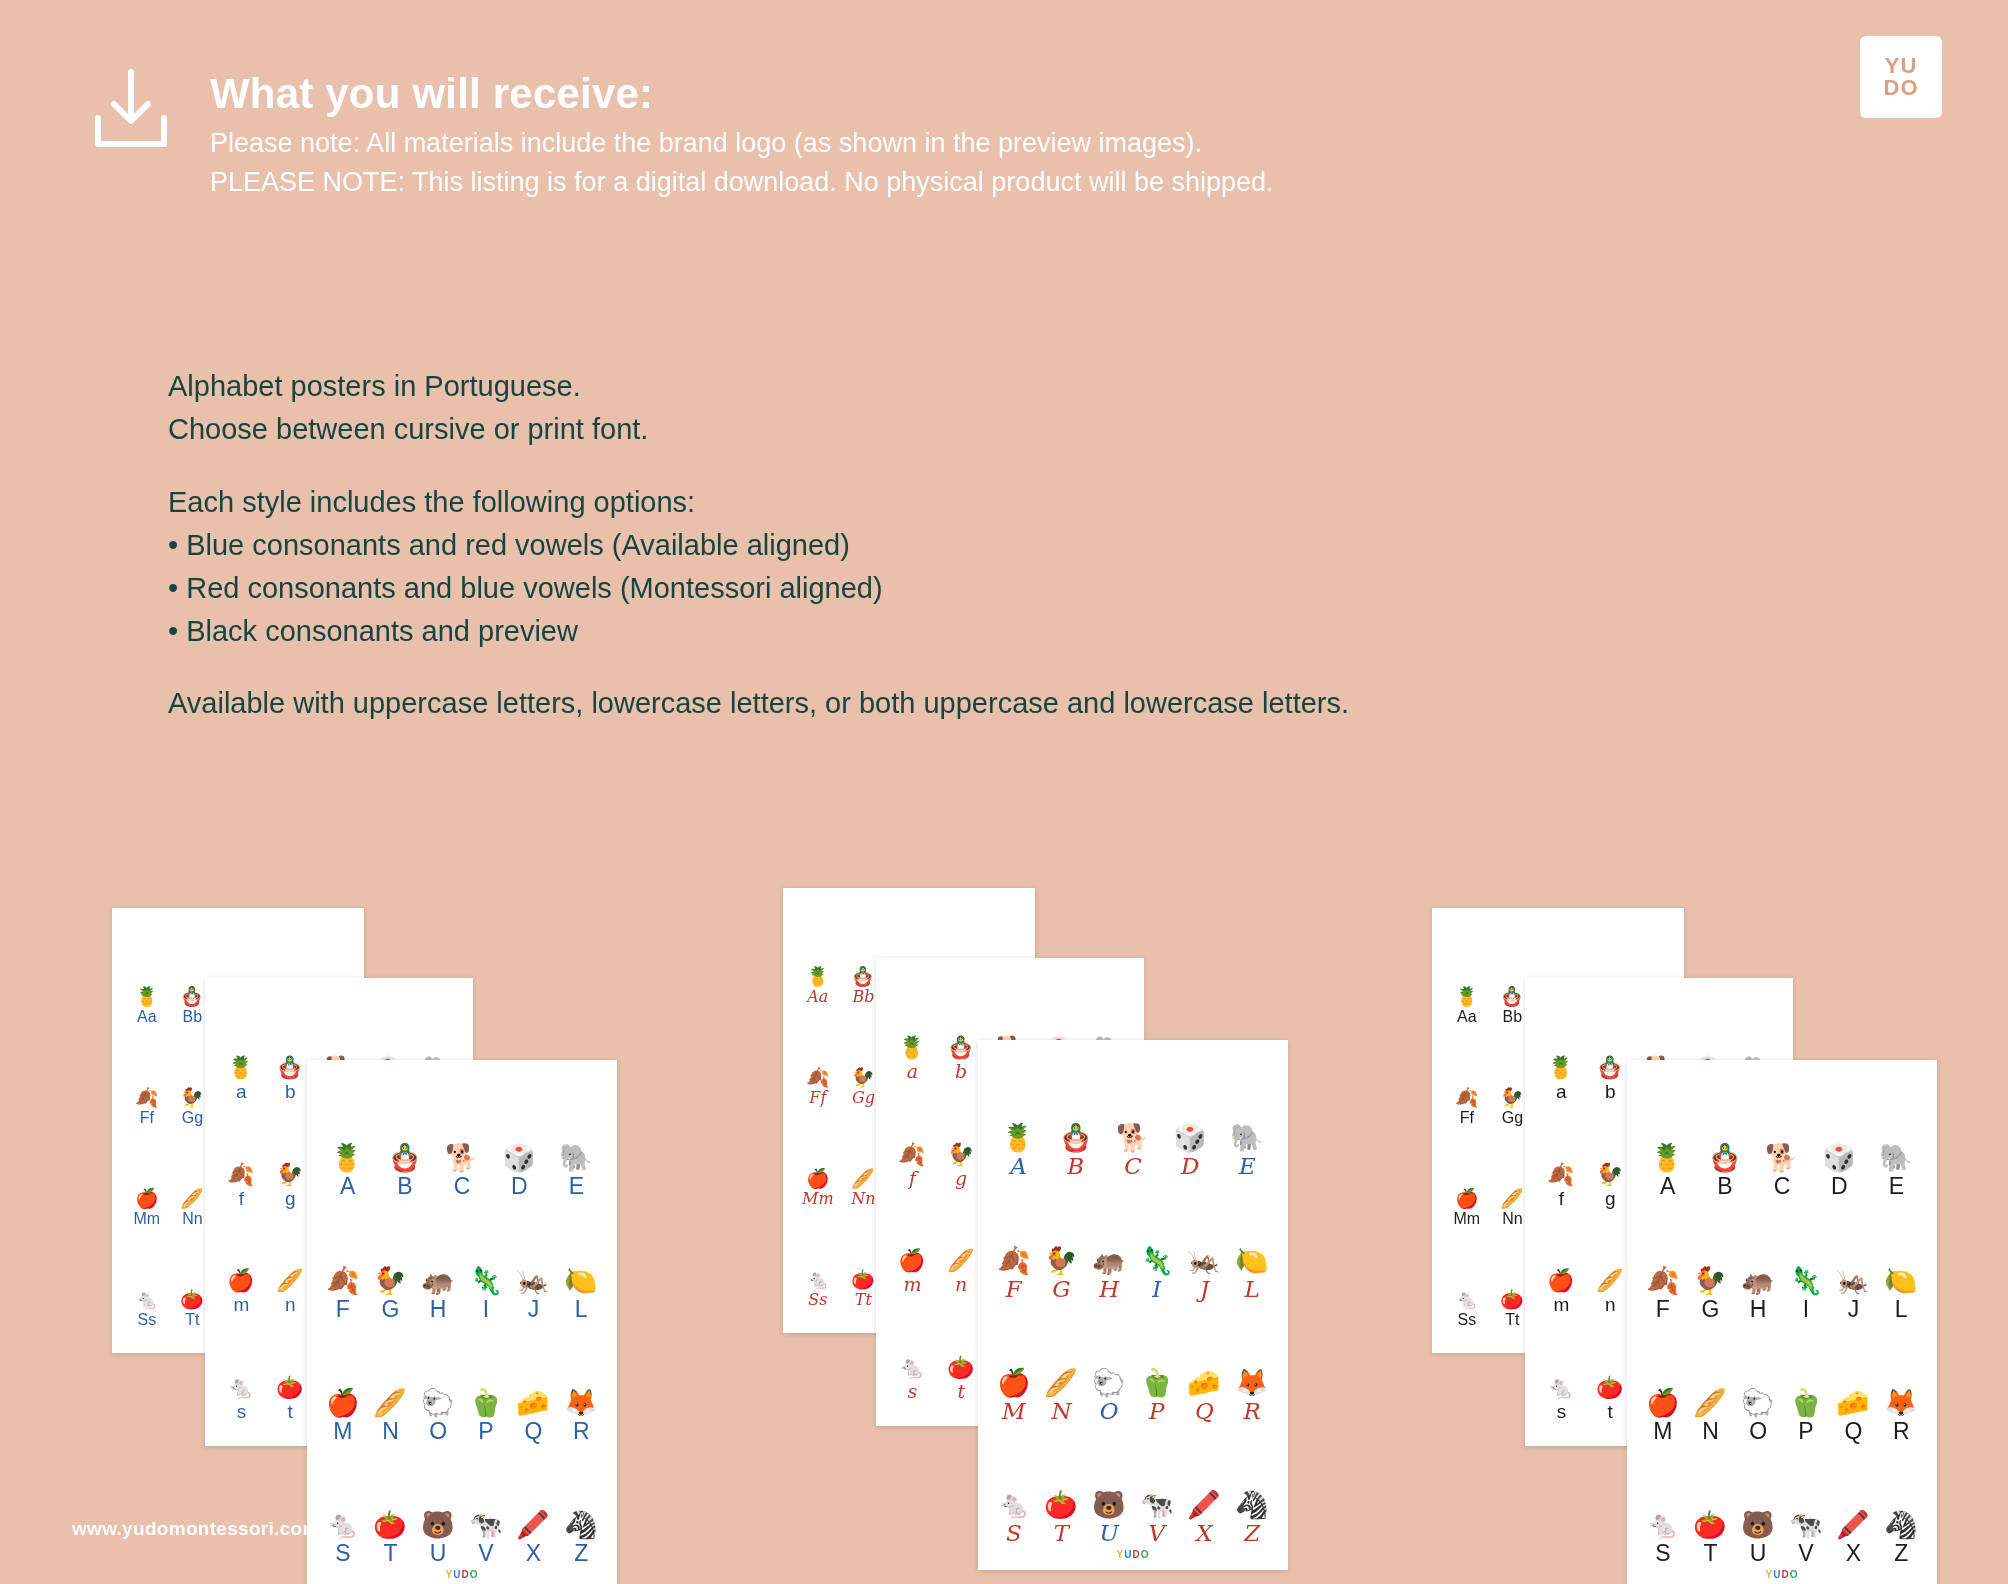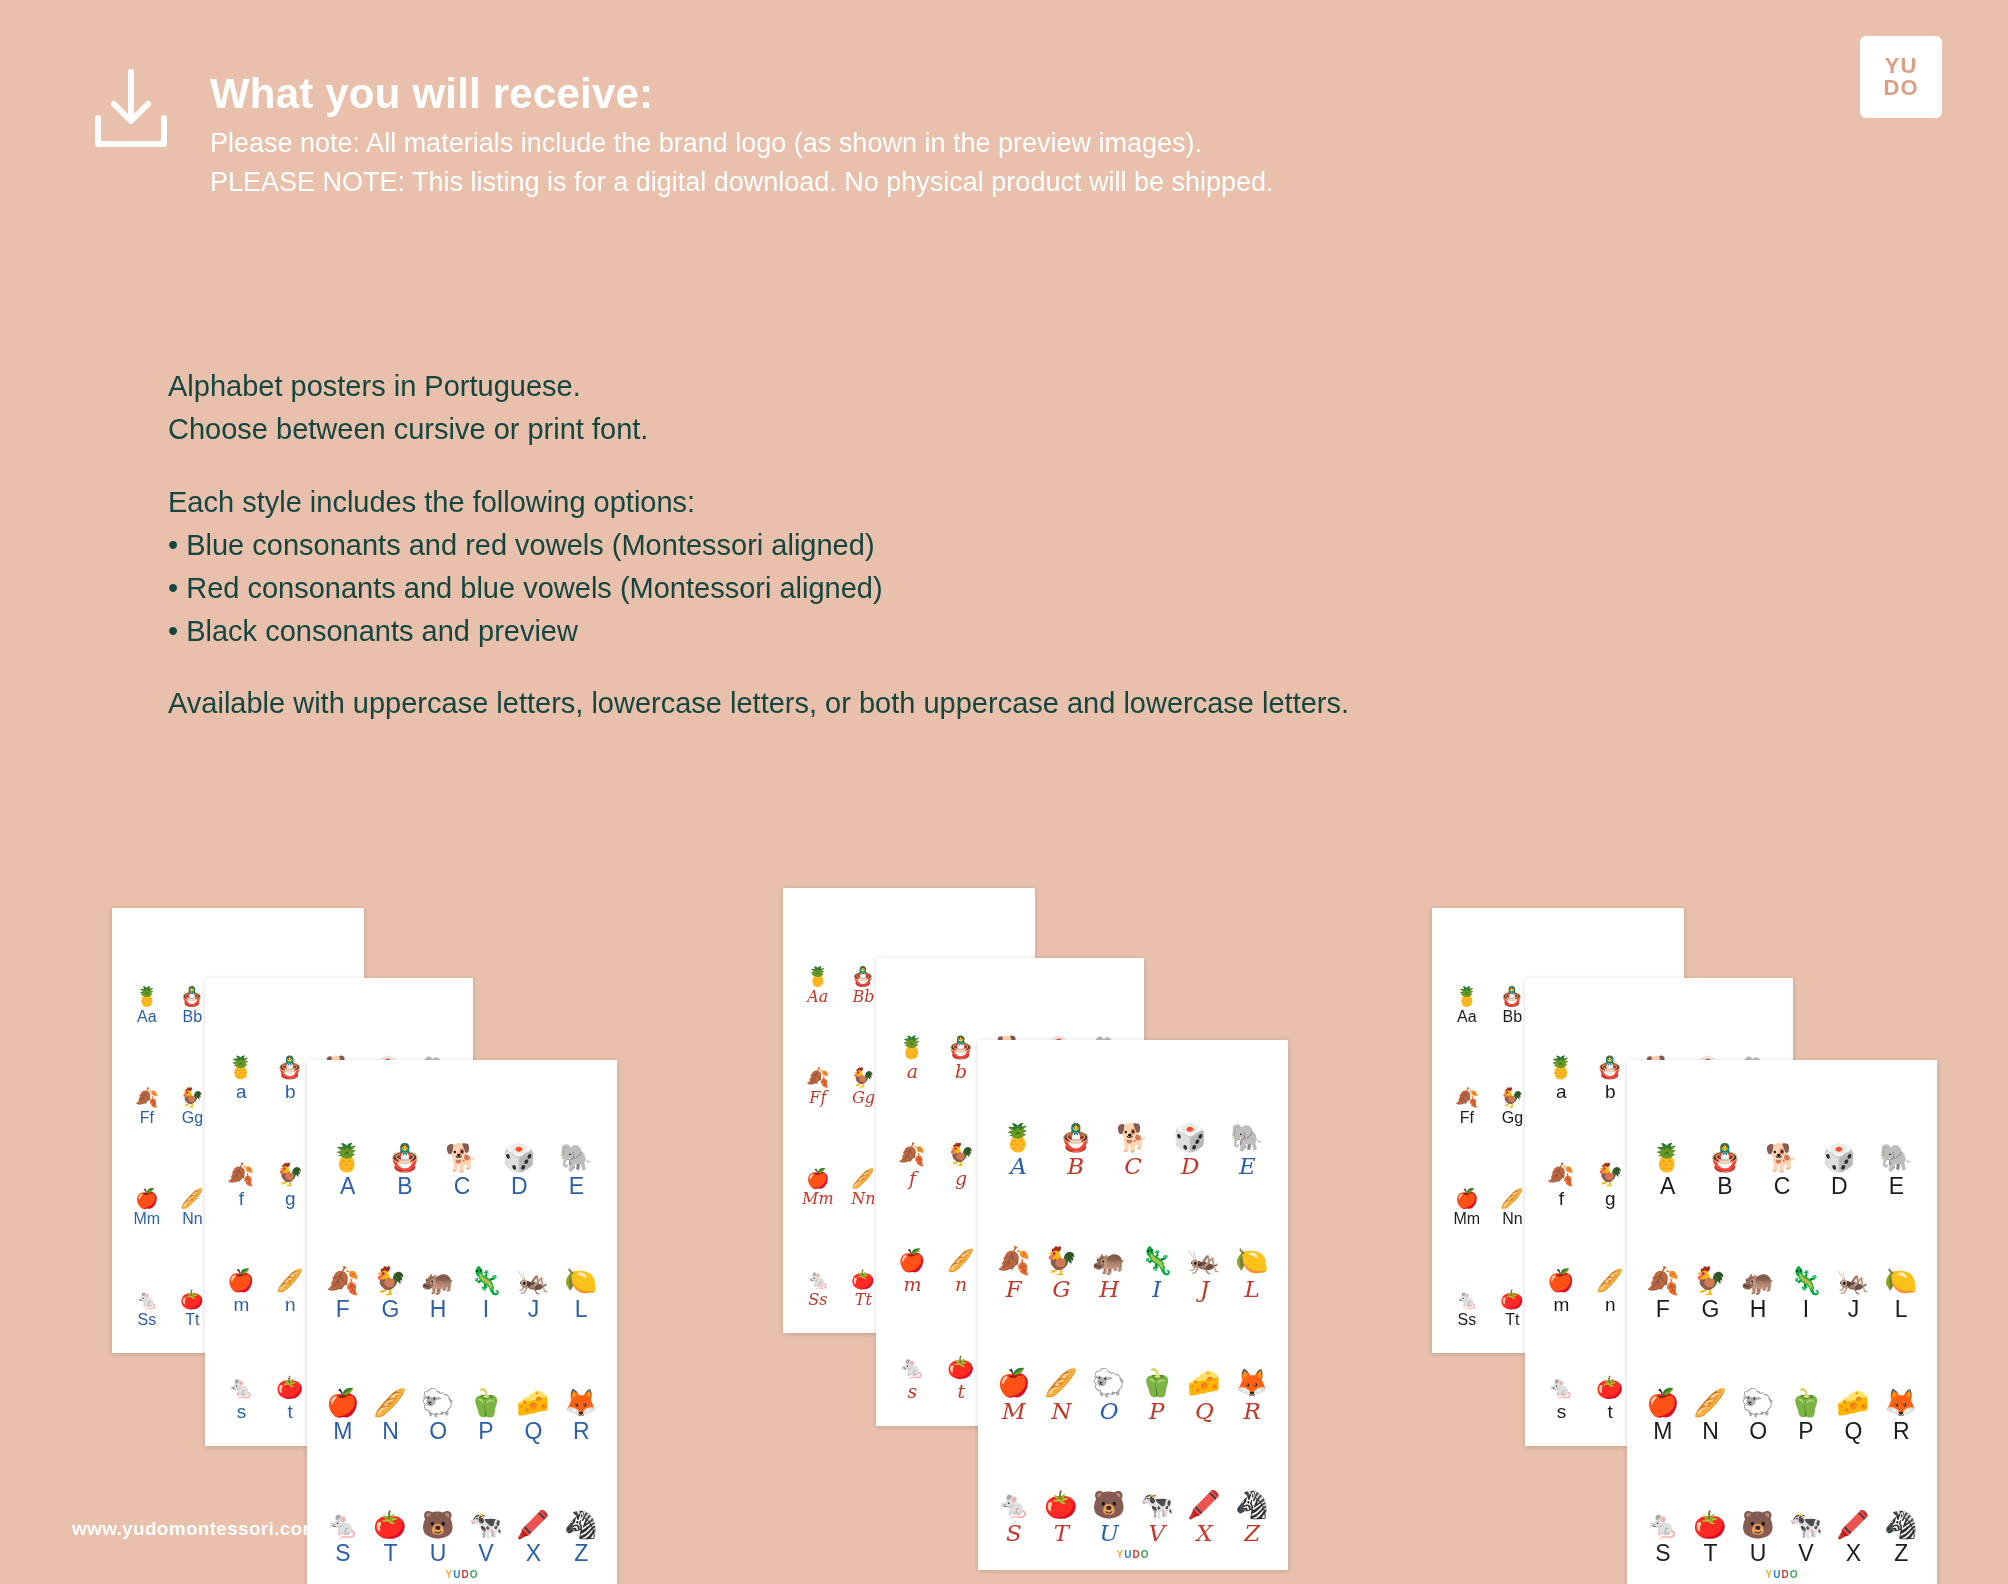--- a/index.html
+++ b/index.html
@@ -175,21 +175,21 @@
     <div class="logo-line">YU</div>
     <div class="logo-line">DO</div>
   </div>
 </div>
 
 <div class="body-copy">
   <p>Alphabet posters in Portuguese.</p>
   <p>Choose between cursive or print font.</p>
   <div class="spacer"></div>
   <p>Each style includes the following options:</p>
-  <p>• Blue consonants and red vowels (Montessori aligned)</p>
+  <p>• Blue consonants and red vowels (Available aligned)</p>
   <p>• Red consonants and blue vowels (Montessori aligned)</p>
   <p>• Black consonants and preview</p>
   <div class="spacer"></div>
   <p>Available with uppercase letters, lowercase letters, or both uppercase and lowercase letters.</p>
 </div>
 
 <div class="poster-group" id="group-0" style="left:112px; top:908px;">
     <div class="poster poster-back blue-cons">
       <div class="sheet-inner">
         <div class="row">

